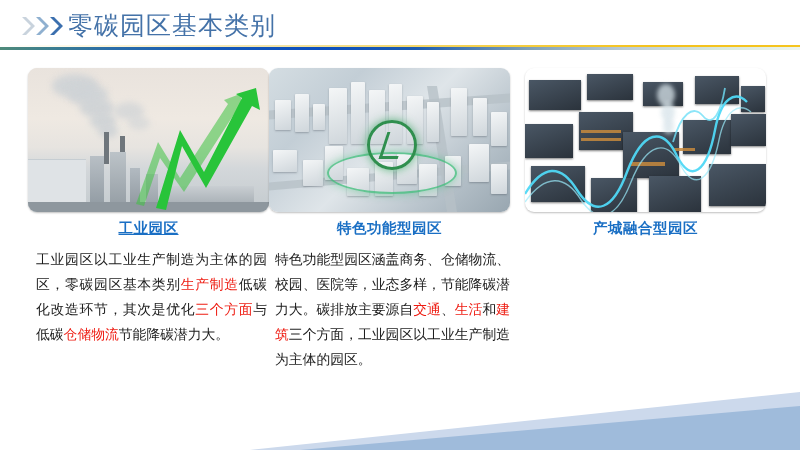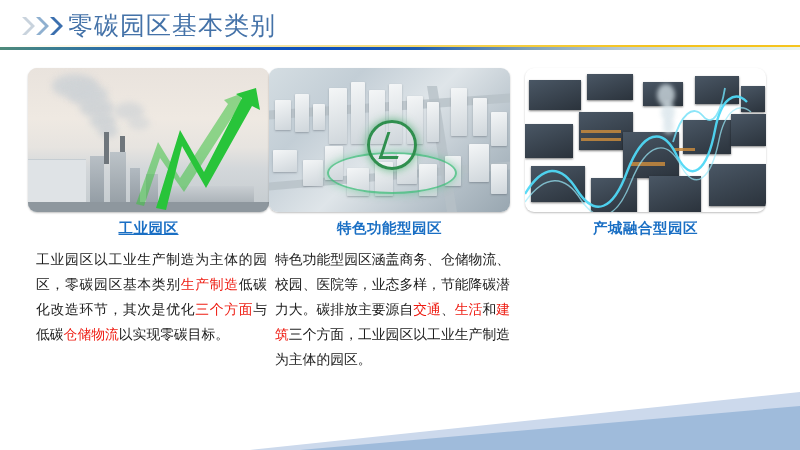--- a/index.html
+++ b/index.html
@@ -150,21 +150,21 @@
       <div class="plant" style="left:0;bottom:0;width:241px;height:10px;background:#8e979e;"></div>
 
       <div class="arrow">
         <svg width="241" height="144" viewBox="0 0 241 144">
           <path d="M108 136 L130 74 L152 110 L200 36 L196 32 L212 26 L216 44 L210 40 L156 124 L132 90 L116 138 Z" fill="#3ec23f" opacity=".55"></path>
           <path d="M128 140 L152 62 L176 104 L214 30 L208 26 L228 20 L232 42 L224 38 L178 120 L154 78 L138 142 Z" fill="#28c43a"></path>
         </svg>
       </div>
     </div>
     <div class="card-title u">工业园区</div>
-    <div class="card-body"><span>工业园区以工业生产制造为主体的园区，零碳园区基本类别</span><span class="hl">生产制造</span><span>低碳化改造环节，其次是优化</span><span class="hl">三个方面</span><span>与低碳</span><span class="hl">仓储物流</span><span>以实现零碳目标。</span></div>
+    <div class="card-body"><span>工业园区以工业生产制造为主体的园区，零碳园区基本类别</span><span class="hl">生产制造</span><span>低碳化改造环节，其次是优化</span><span class="hl">三个方面</span><span>与低碳</span><span class="hl">仓储物流</span><span>节能降碳潜力大。</span></div>
   </div>
 
   <div class="card c1">
     <div class="thumb t2">
       <div class="road" style="left:0;top:34px;width:241px;height:9px;transform:skewY(-4deg);"></div>
       <div class="road" style="left:0;top:104px;width:241px;height:8px;transform:skewY(-5deg);"></div>
       <div class="road" style="left:168px;top:18px;width:10px;height:126px;transform:skewX(9deg);"></div>
       <div class="blk" style="left:6px;top:32px;width:16px;height:30px;"></div>
       <div class="blk" style="left:26px;top:26px;width:14px;height:38px;"></div>
       <div class="blk" style="left:44px;top:36px;width:12px;height:26px;"></div>

